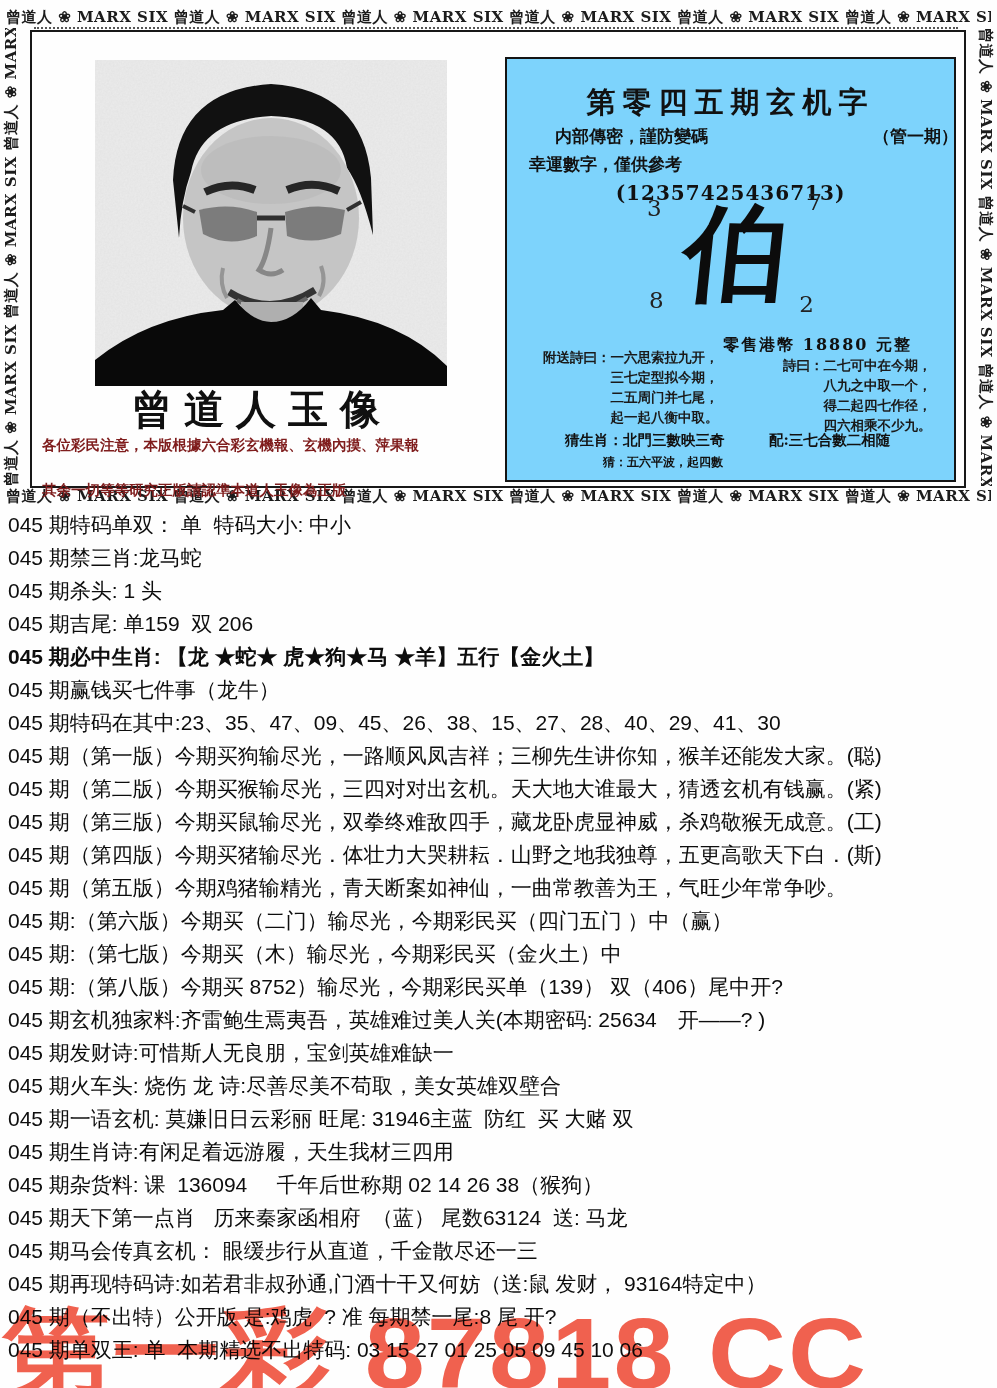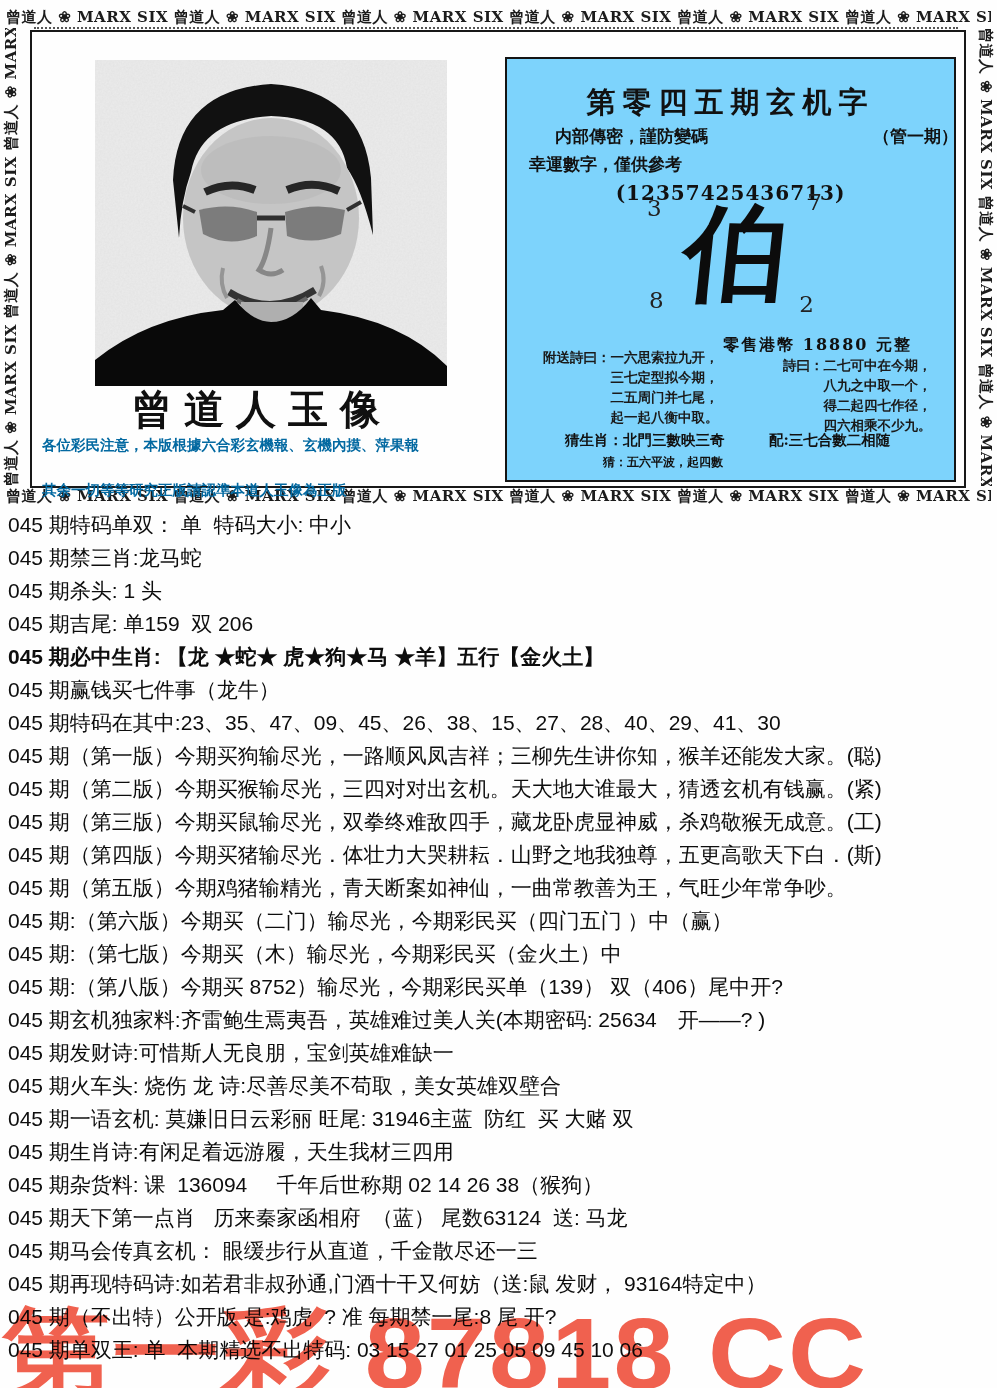--- a/index.html
+++ b/index.html
@@ -28,21 +28,21 @@
   .squiggle{position:absolute;left:34px;width:924px;border-top:2px dotted #555;height:0;}
   .squiggle.top{top:27px;} .squiggle.bot{top:486px;}
   
   .photo{position:absolute;left:95px;top:60px;width:352px;height:326px;filter:grayscale(1) contrast(1.05);}
   .caption-title{
     position:absolute;left:52px;top:382px;width:420px;text-align:center;
     font-family:"DejaVu Serif",serif;font-size:40px;font-weight:bold;letter-spacing:12px;color:#101010;
   }
   .caption-note{
     position:absolute;left:42px;width:440px;font-family:Liberation Mono, monospace;
-    font-size:14.5px;font-weight:bold;color:#0369a1;white-space:nowrap;overflow:hidden;
+    font-size:14.5px;font-weight:bold;color:#7f1d1d;white-space:nowrap;overflow:hidden;
   }
   .note1{top:436px;} .note2{top:459px;margin-top:22px;}
   
   .oracle{position:absolute;left:505px;top:57px;width:447px;height:421px;border:2px solid #141414;background:#7dd3fc;}
   .o-title{position:absolute;left:0;top:24px;width:100%;text-align:center;
     font-family:"DejaVu Serif",serif;font-size:29px;font-weight:bold;letter-spacing:7px;}
   .o-row{position:absolute;left:22px;top:66px;width:403px;display:flex;justify-content:space-between;
     font-family:"DejaVu Serif",serif;font-size:17px;font-weight:bold;margin-left:26px;}
   .o-lucky{position:absolute;left:22px;top:94px;font-family:"DejaVu Serif",serif;font-size:17px;font-weight:bold;}
   .o-numstr{position:absolute;left:0;top:122px;width:100%;text-align:center;

